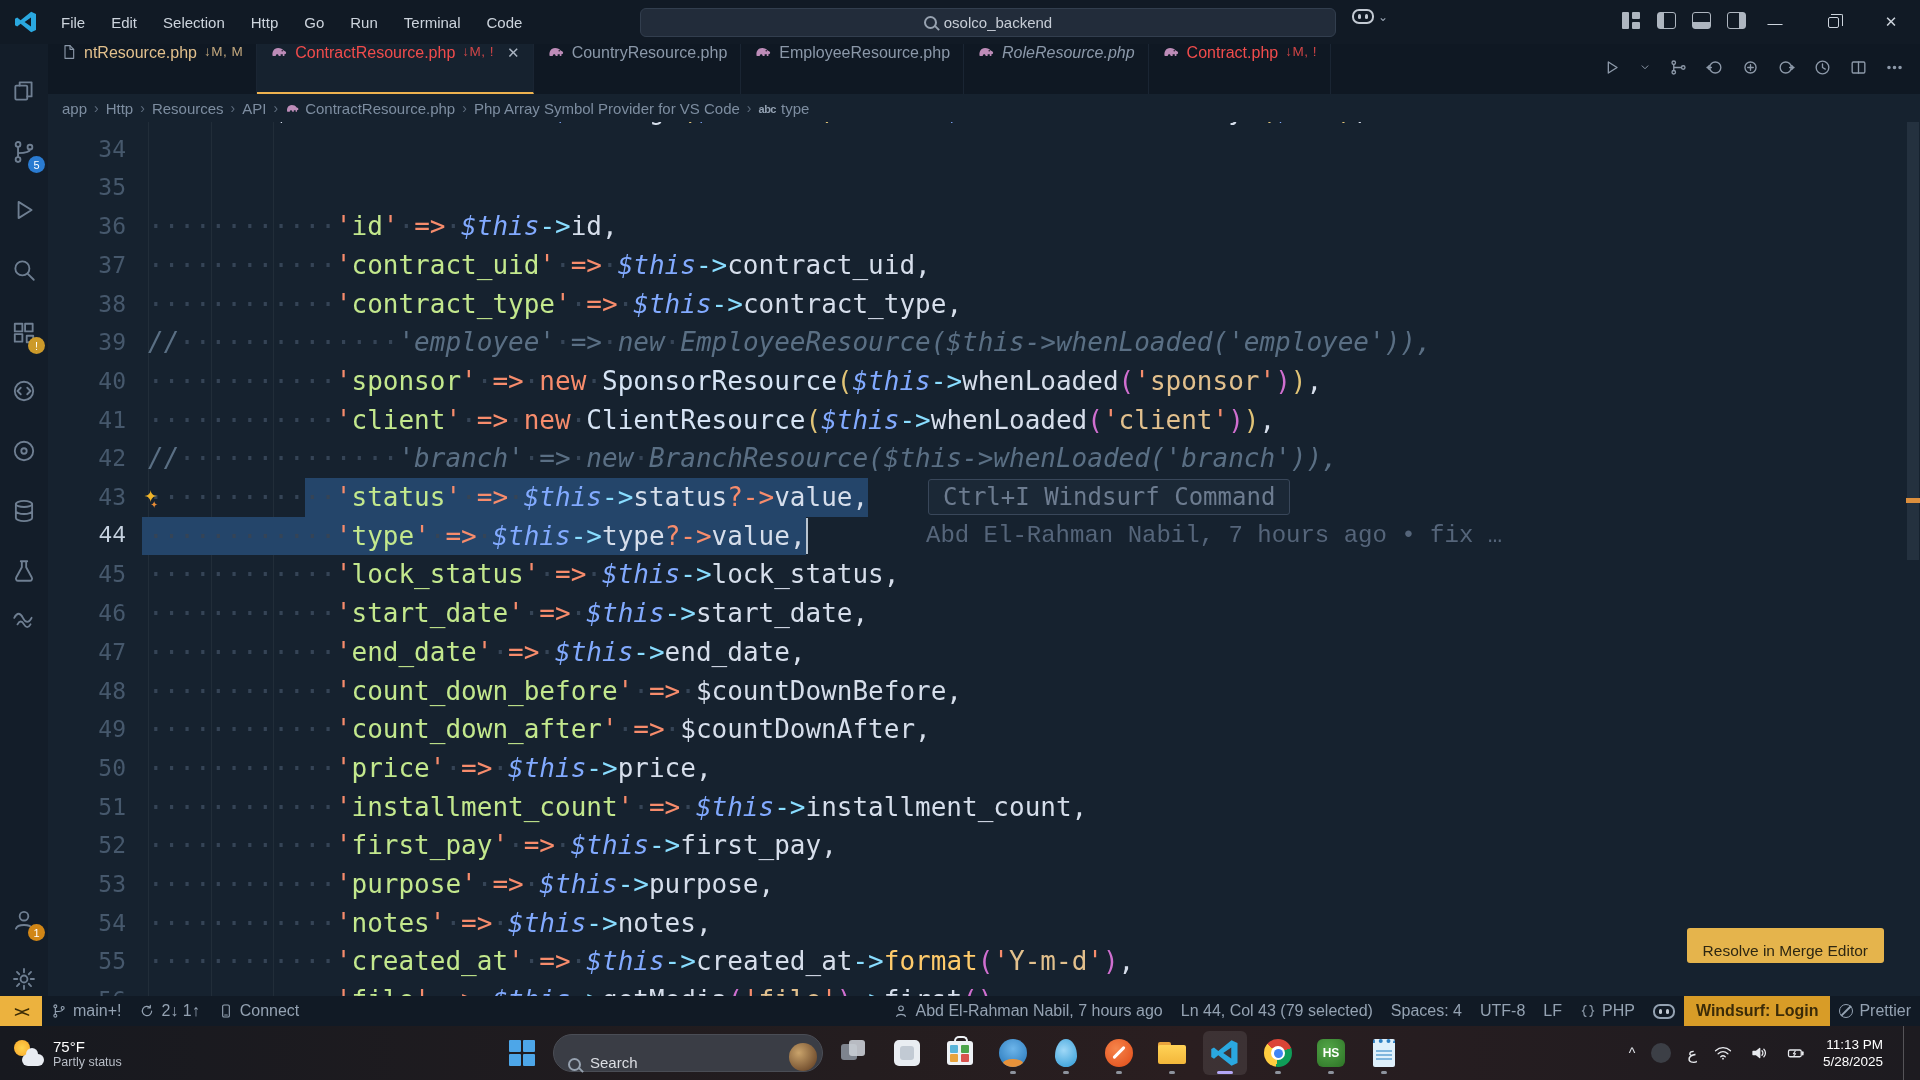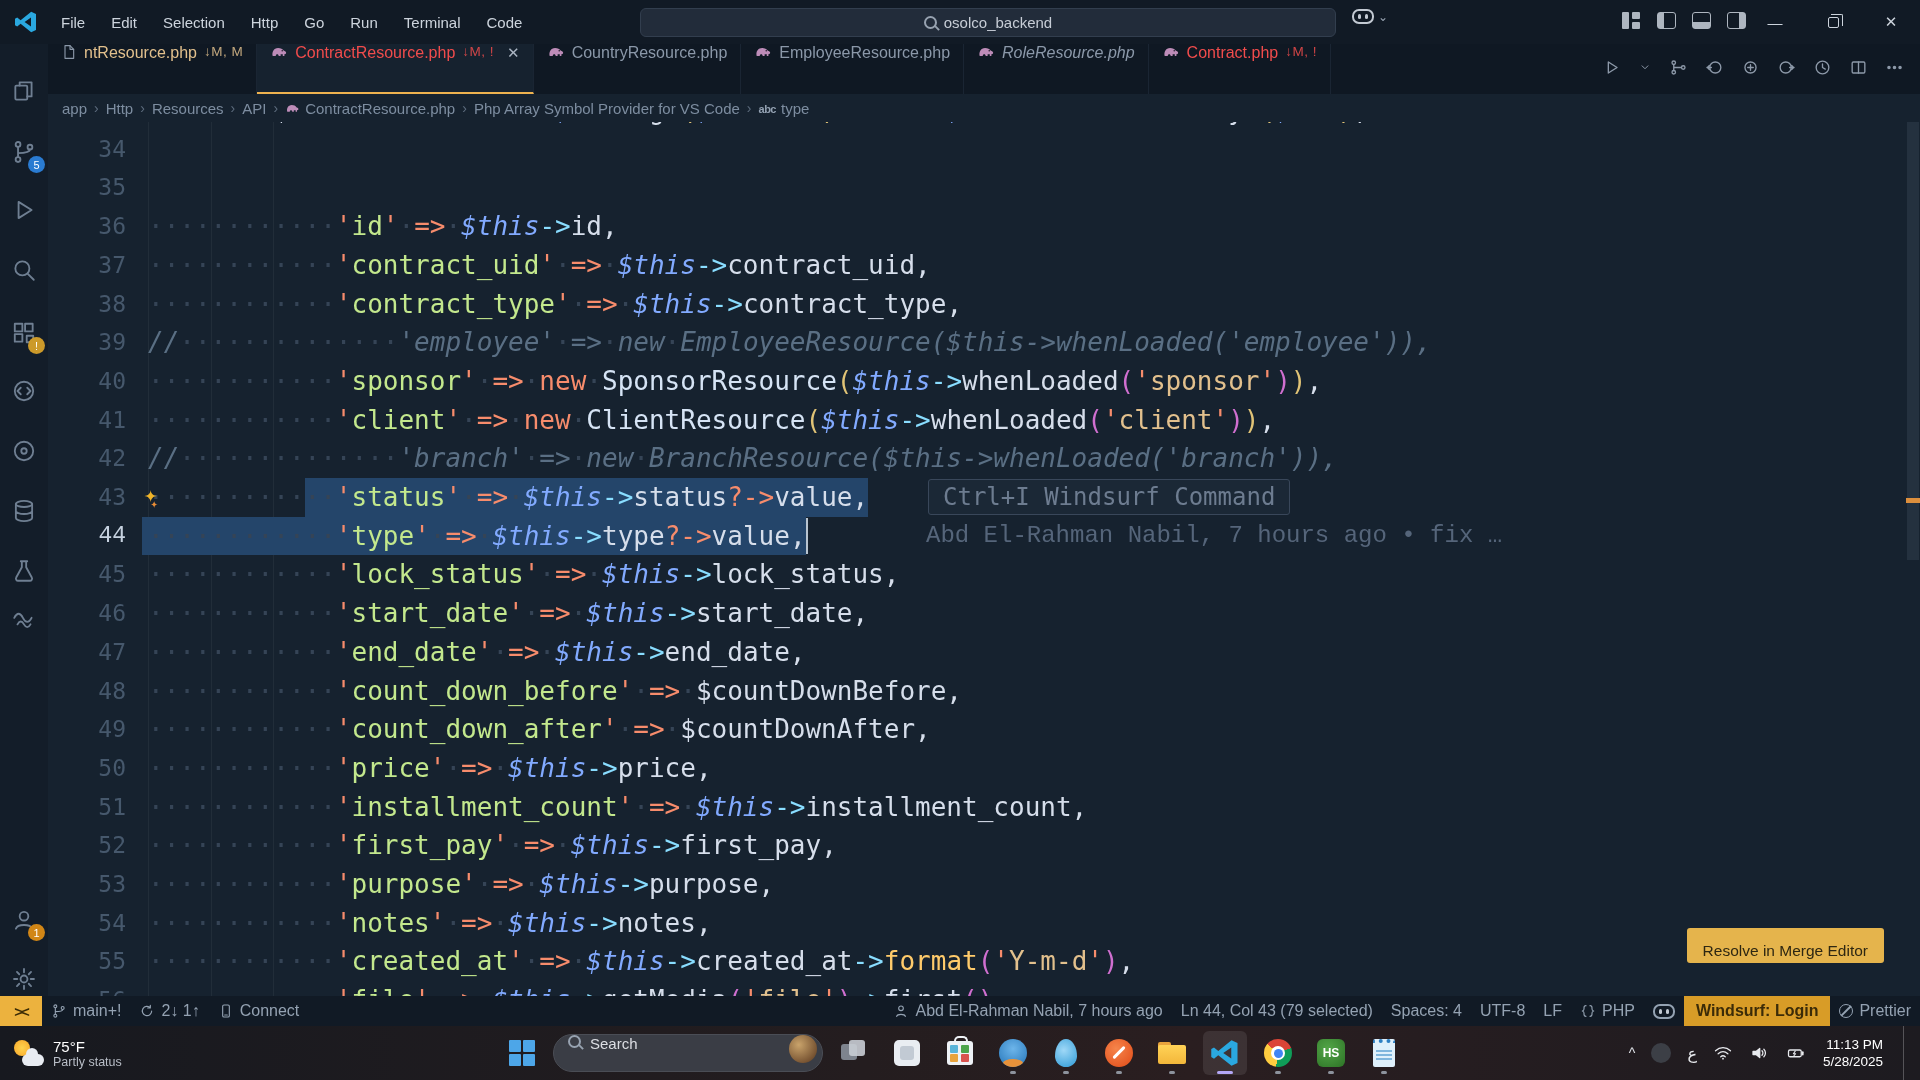--- a/index.html
+++ b/index.html
@@ -117,21 +117,21 @@
   #weather .cond { color:#b9bec7; font-size:12.5px; }
   #tb-center { position:absolute; left:500px; top:0; height:54px; display:flex; align-items:center; gap:9px; }
   .tb-slot { width:44px; height:44px; border-radius:6px; display:flex; align-items:center; justify-content:center; position:relative; }
   .tb-slot.active { background:rgba(255,255,255,.09); }
   .run-dot { position:absolute; bottom:1px; left:50%; transform:translateX(-50%); width:6px; height:3px;
     border-radius:2px; background:#8d939d; }
   .run-dot.wide { width:16px; background:#b4a7f5; }
   #start-logo { display:grid; grid-template-columns:12px 12px; grid-template-rows:12px 12px; gap:2px; }
   #start-logo i { background:#4da6e8; border-radius:1px; }
   #tb-search { width:270px; height:38px; border-radius:19px; background:#3a3d45; border:1px solid #4a4d55;
-    display:flex; align-items:flex-start; gap:9px; padding:0 5px 0 14px; color:#dcdee3; font-size:15px; }
+    display:flex; align-items:flex-end; gap:9px; padding:0 5px 0 14px; color:#dcdee3; font-size:15px; }
   #tb-search .bing-img { margin-left:auto; width:28px; height:28px; border-radius:50%;
     background:radial-gradient(circle at 35% 35%, #c9a36b, #7a5634 70%, #4c351e); }
   .tv-icon { width:26px; height:26px; position:relative; }
   .tv-icon i { position:absolute; border-radius:3px; }
   .white-app { width:26px; height:26px; border-radius:5px; background:#e9edf2; position:relative; }
   .white-app::after { content:""; position:absolute; inset:6px; border-radius:3px; background:#c2cad4; }
   .store-bag { width:26px; height:24px; background:#eef2f6; border-radius:3px; position:relative; }
   .store-bag::before { content:""; position:absolute; left:7px; top:-5px; width:10px; height:8px;
     border:2px solid #eef2f6; border-bottom:none; border-radius:5px 5px 0 0; }
   .store-bag i { position:absolute; width:8px; height:8px; border-radius:1px; }

